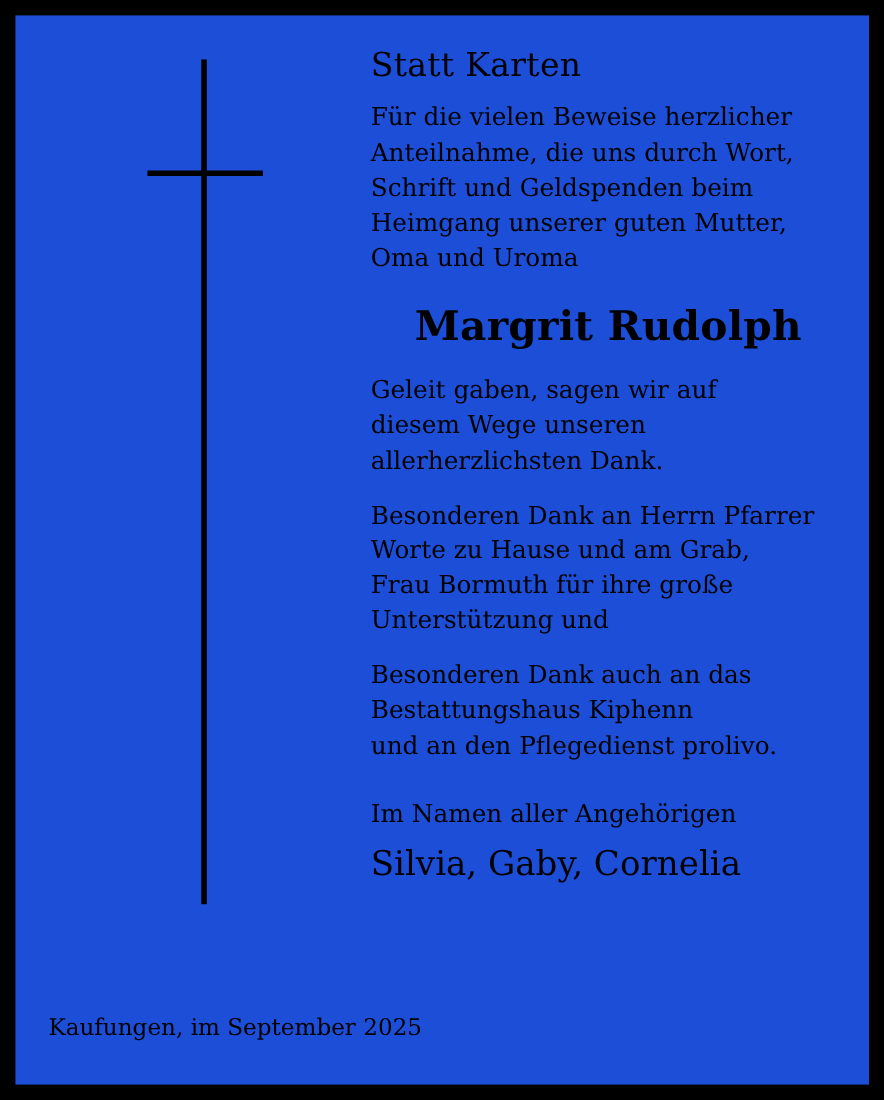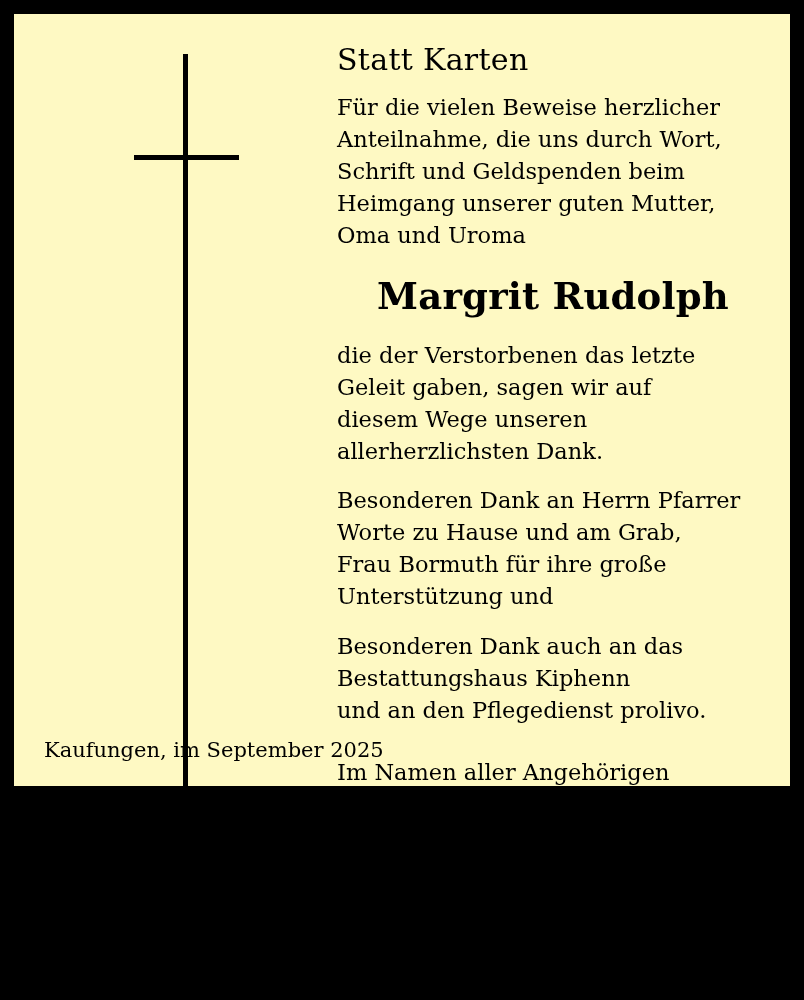--- a/index.html
+++ b/index.html
@@ -11,22 +11,22 @@
     width: 804px;
     height: 1000px;
     font-family: "DejaVu Serif", serif;
     overflow: hidden;
   }
   .notice {
     position: absolute;
     left: 14px;
     top: 14px;
     width: 776px;
-    height: 772px;
-    background: #fef9c3;
+    height: 972px;
+    background: #1d4ed8;
     box-sizing: border-box;
   }
   .cross {
     position: absolute;
     left: 120px;
     top: 40px;
     width: 105px;
     height: 768px;
   }
   .cross .vbar {
@@ -82,21 +82,21 @@
   }
   .signers {
     font-size: 31px;
     line-height: 1.4;
     margin-top: 7px;
     color: #000;
   }
   .place {
     position: absolute;
     left: 30px;
-    bottom: 24px;
+    bottom: 40px;
     font-size: 21px;
     color: #000;
     white-space: pre;
   }
 </style>
 </head>
 <body>
 
 <div class="notice">
 
@@ -113,21 +113,20 @@
       <div class="para-line">Für die vielen Beweise herzlicher</div>
       <div class="para-line">Anteilnahme, die uns durch Wort,</div>
       <div class="para-line">Schrift und Geldspenden beim</div>
       <div class="para-line">Heimgang unserer guten Mutter,</div>
       <div class="para-line">Oma und Uroma</div>
     </div>
 
     <div class="name">Margrit Rudolph</div>
 
     <div class="para-block">
-      <div class="para-line">die der Verstorbenen das letzte</div>
       <div class="para-line">Geleit gaben, sagen wir auf</div>
       <div class="para-line">diesem Wege unseren</div>
       <div class="para-line">allerherzlichsten Dank.</div>
     </div>
 
     <div class="para-block">
       <div class="para-line">Besonderen Dank an Herrn Pfarrer</div>
       <div class="para-line">Worte zu Hause und am Grab,</div>
       <div class="para-line">Frau Bormuth für ihre große</div>
       <div class="para-line">Unterstützung und</div>

